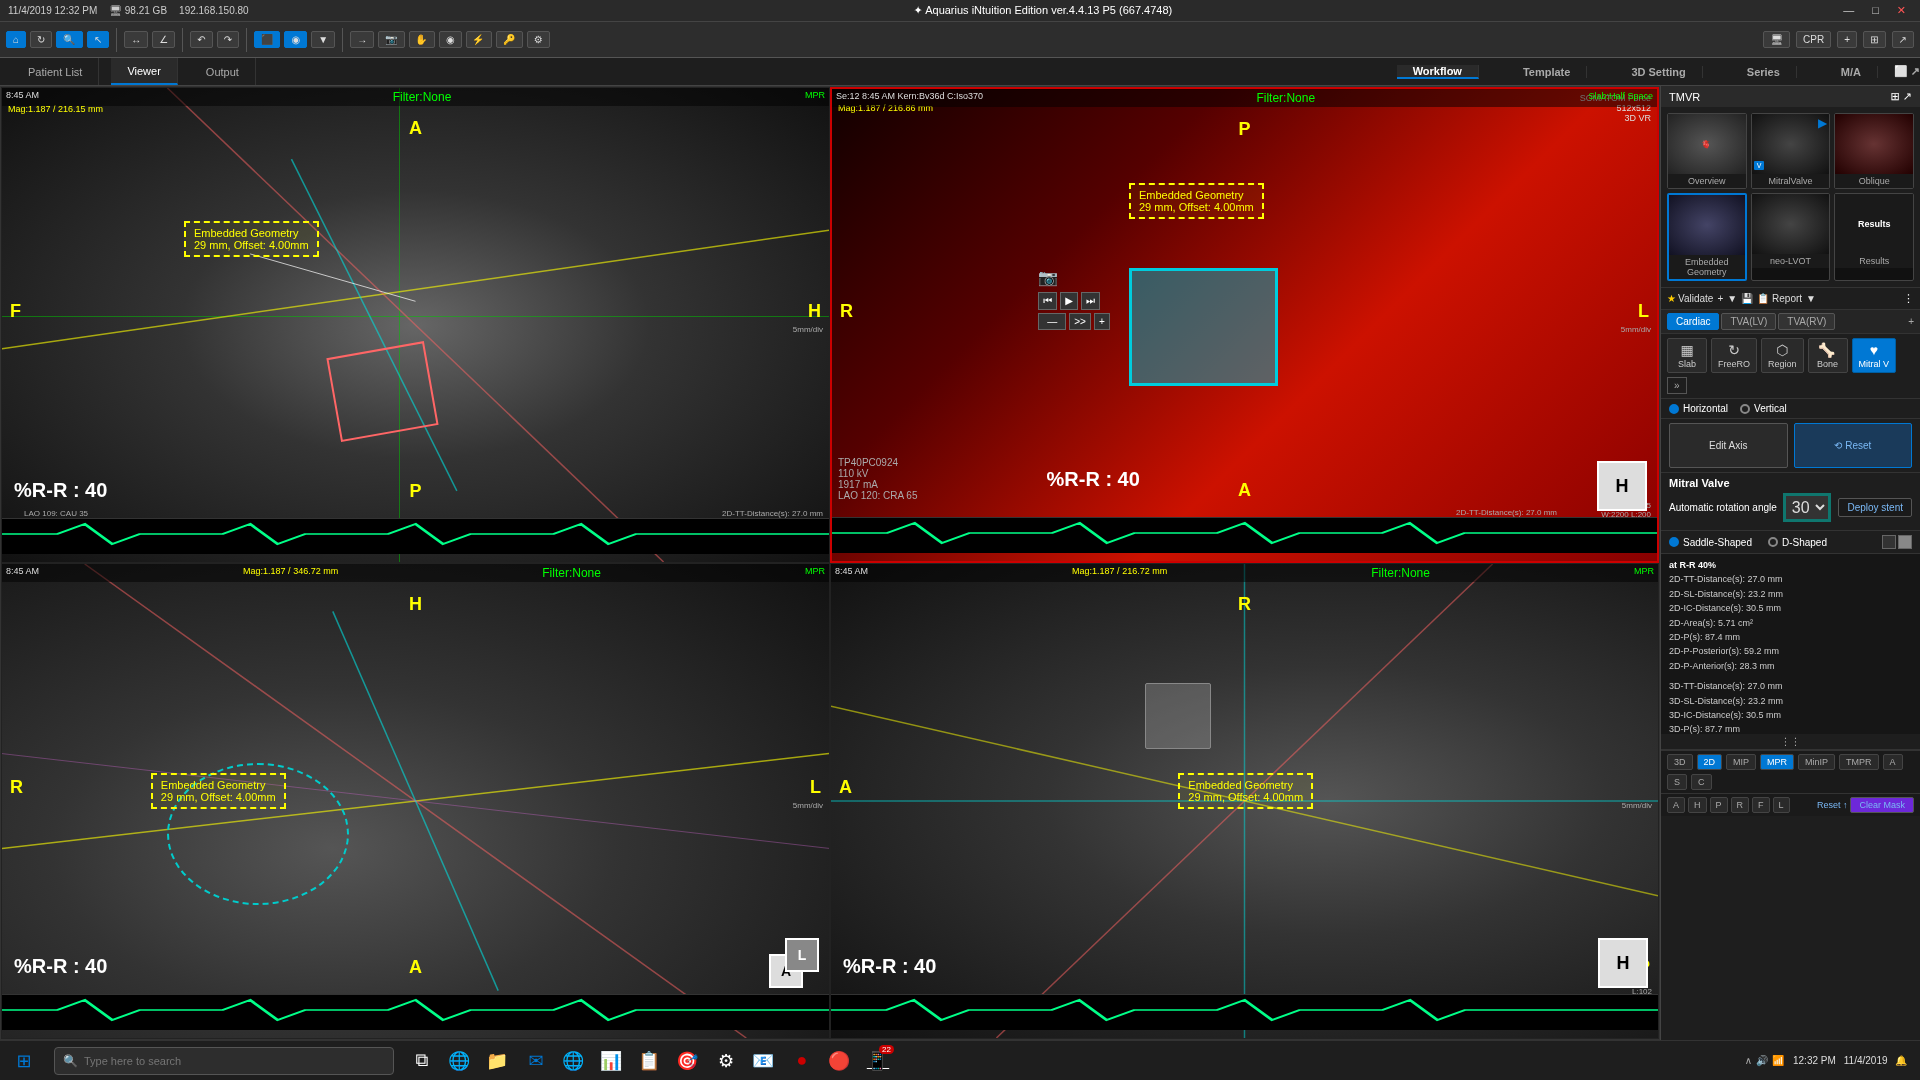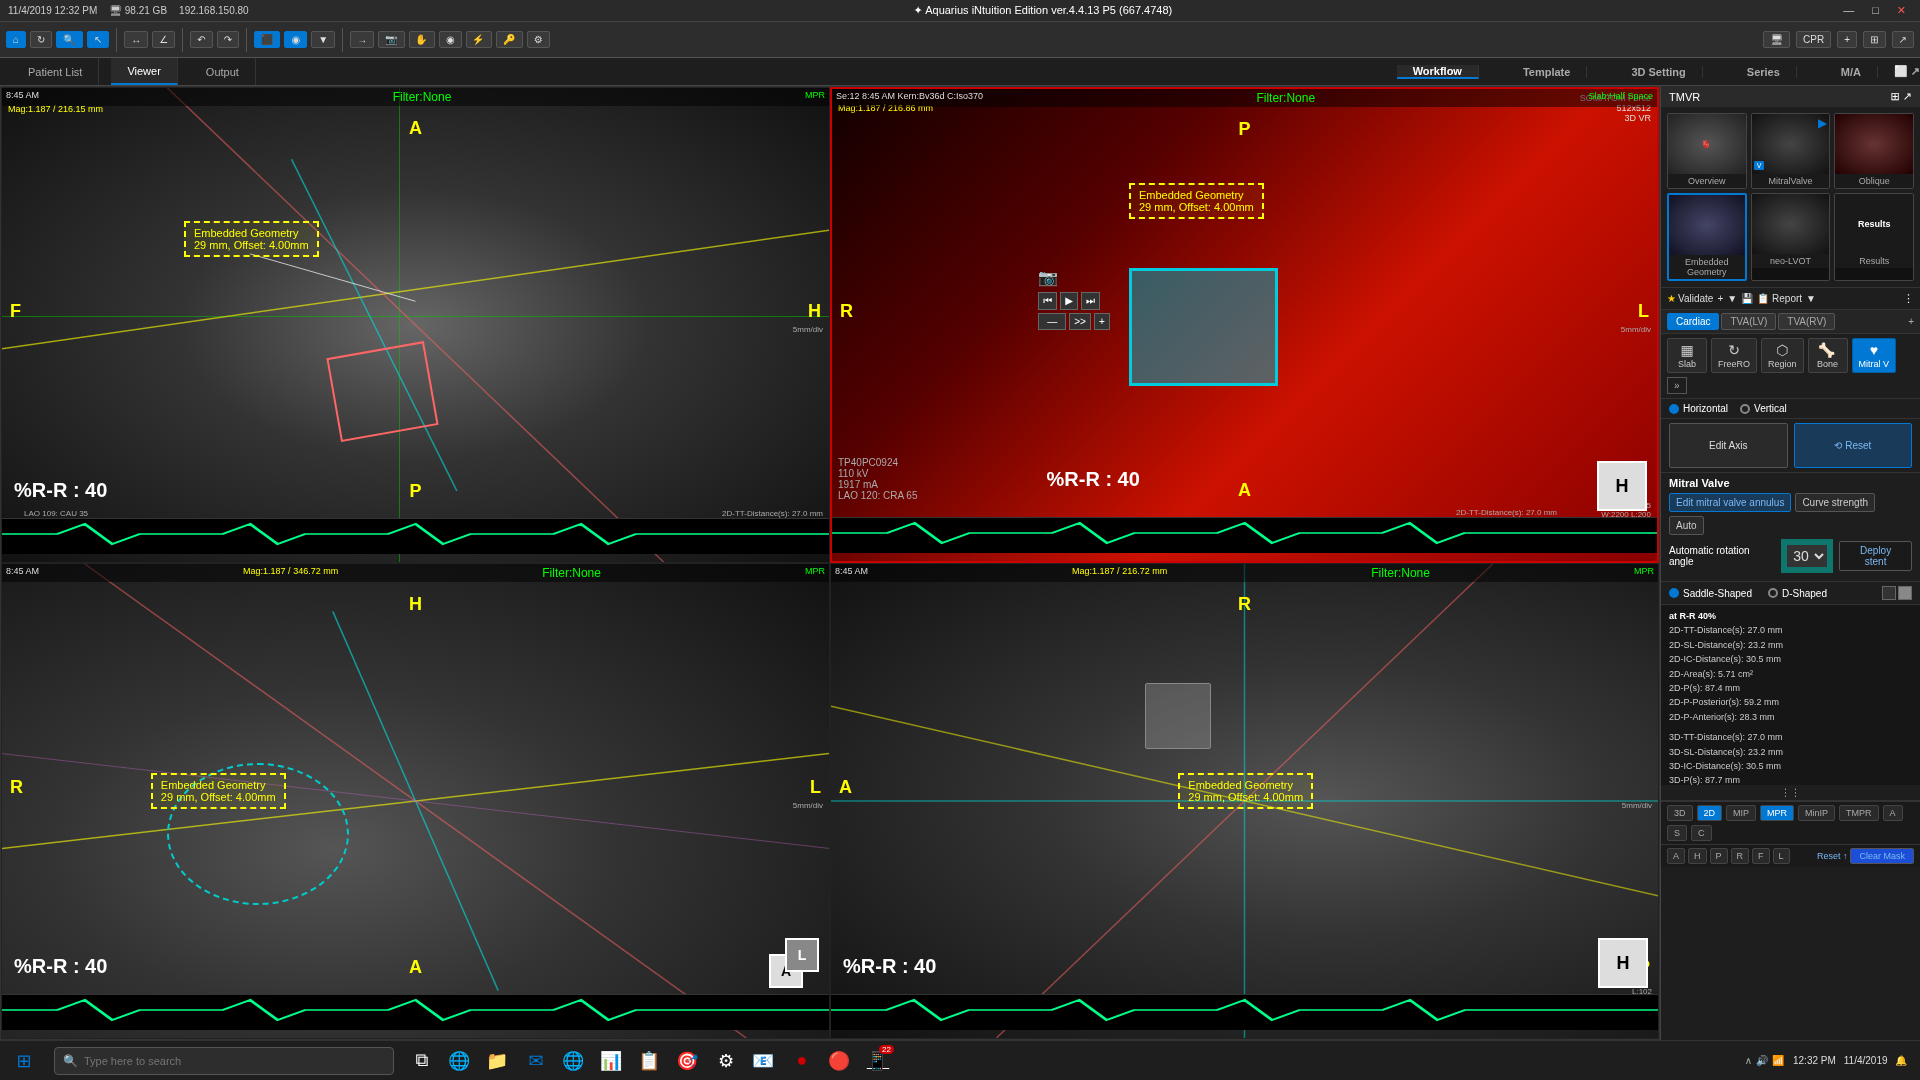--- a/index.html
+++ b/index.html
@@ -316,24 +316,24 @@
       color: #ccc;
       padding: 3px 6px;
       font-size: 10px;
       cursor: pointer;
       border-radius: 2px;
     }
     .mv-btn.primary { background: #1a3a5a; border-color: #0078d4; color: #7ab8f5; }
     .mv-row { display: flex; align-items: center; gap: 6px; margin-bottom: 4px; font-size: 10px; }
     .mv-select {
       background: #333;
-      border: 6px solid #0f766e;
+      border: 3px solid #0f766e;
       color: #ddd;
       padding: 2px 2px;
-      font-size: 14px;
+      font-size: 16px;
     }
     .deploy-btn { margin-left: auto; background: #1a1a1a; border: 1px solid #555; color: #7ab8f5; padding: 3px 8px; font-size: 10px; cursor: pointer; border-radius: 2px; }
 
     
     .shape-row { display: flex; align-items: center; gap: 16px; padding: 4px 8px; font-size: 10px; border-bottom: 1px solid #333; }
 
     
     .data-readout {
       padding: 4px 8px;
       font-size: 9px;
@@ -362,21 +362,21 @@
       font-size: 9px;
       cursor: pointer;
       border-radius: 2px;
     }
     .bm-btn.active { background: #0078d4; color: #fff; }
 
     
     .letter-nav { display: flex; gap: 3px; padding: 3px 6px; background: #1a1a1a; border-top: 1px solid #333; }
     .letter-btn { background: #2a2a2a; border: 1px solid #444; color: #aaa; padding: 2px 5px; font-size: 9px; cursor: pointer; border-radius: 2px; }
     .reset-link { background: none; border: none; color: #7ab8f5; font-size: 9px; cursor: pointer; margin-left: auto; }
-    .clear-btn { background: #1d4ed8; border: 1px solid #555; color: #7ab8f5; padding: 2px 8px; font-size: 9px; cursor: pointer; border-radius: 2px; }
+    .clear-btn { background: #6d28d9; border: 1px solid #555; color: #7ab8f5; padding: 2px 8px; font-size: 9px; cursor: pointer; border-radius: 2px; }
 
     
     #taskbar {
       position: absolute;
       bottom: 0;
       left: 0;
       right: 0;
       height: 40px;
       background: #1e1e1e;
       display: flex;
@@ -791,25 +791,20 @@
       </div>
     </div>
 
     <div class="axis-reset-row">
       <button class="axis-btn">Edit Axis</button>
       <button class="axis-btn reset-btn">⟲ Reset</button>
     </div>
 
     <div class="mv-section">
       <div class="mv-title">Mitral Valve</div>
-      <div class="mv-buttons">
-        <button class="mv-btn primary">Edit mitral valve annulus</button>
-        <button class="mv-btn">Curve strength</button>
-        <button class="mv-btn">Auto</button>
-      </div>
       <div class="mv-row">
         <span>Automatic rotation angle</span>
         <select class="mv-select">
           <option>30</option>
           <option>15</option>
           <option>45</option>
           <option>60</option>
         </select>
         <button class="deploy-btn">Deploy stent</button>
       </div>

